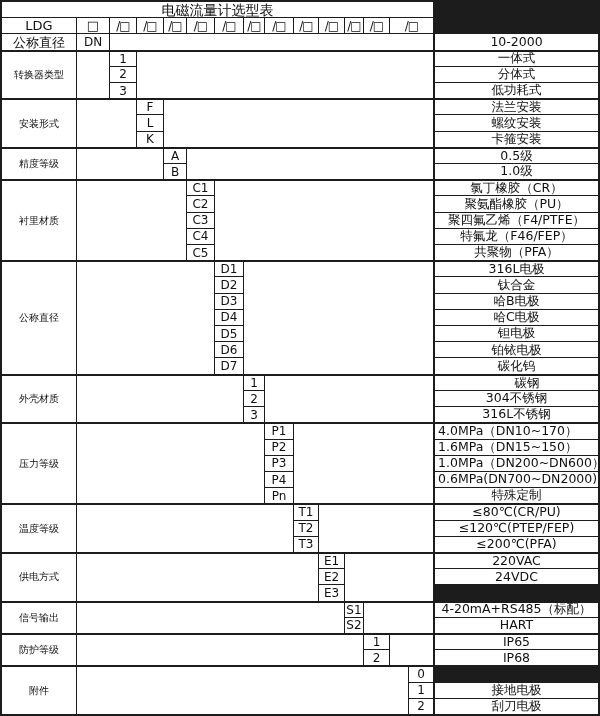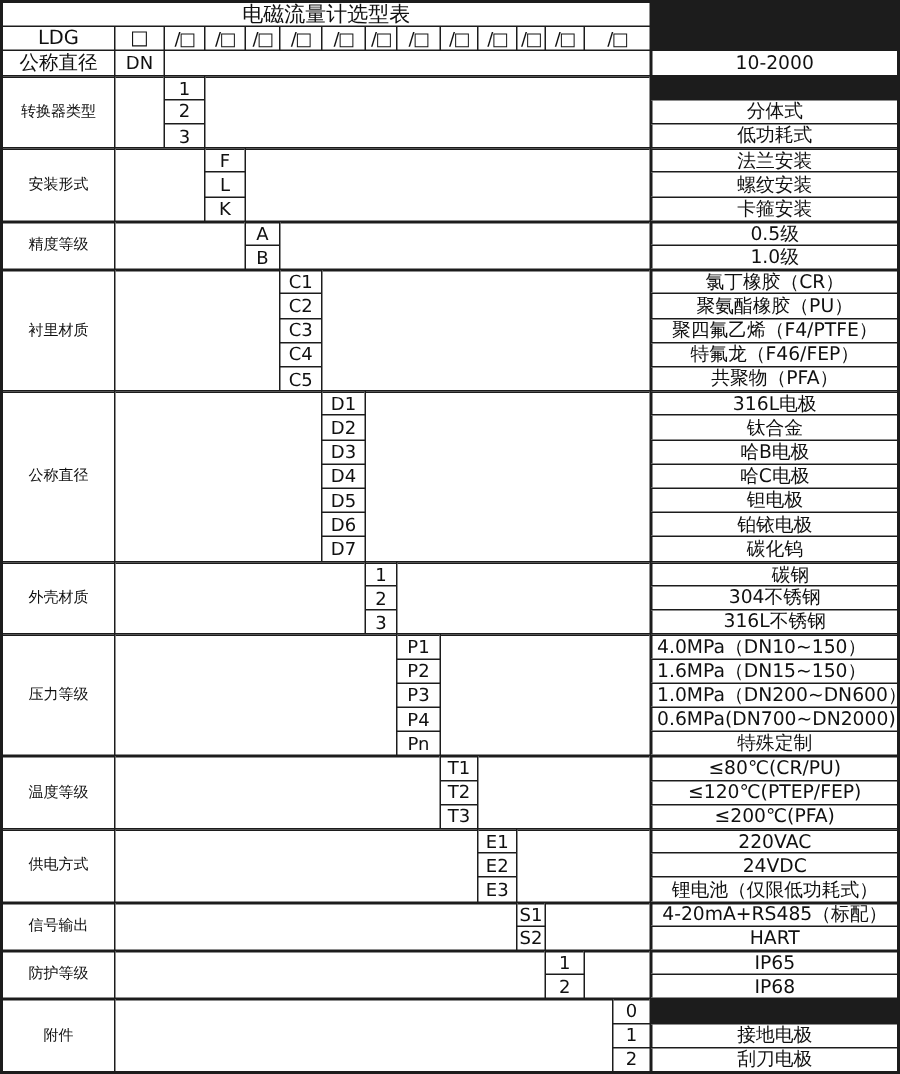--- a/index.html
+++ b/index.html
@@ -61,20 +61,21 @@
       <div class="cell slot" style="grid-area: 2 / 8 / span 1 / span 1;">/□</div>
       <div class="cell slot" style="grid-area: 2 / 9 / span 1 / span 1;">/□</div>
       <div class="cell slot" style="grid-area: 2 / 10 / span 1 / span 1;">/□</div>
       <div class="cell slot" style="grid-area: 2 / 11 / span 1 / span 1;">/□</div>
       <div class="cell slot" style="grid-area: 2 / 12 / span 1 / span 1;">/□</div>
       <div class="cell slot" style="grid-area: 2 / 13 / span 1 / span 1;">/□</div>
       <div class="cell slot" style="grid-area: 2 / 14 / span 1 / span 2;">/□</div>
       <div class="cell gsep cat" style="grid-area: 4 / 1 / span 3 / span 1;">转换器类型</div>
       <div class="cell gsep" style="grid-area: 4 / 2 / span 3 / span 1;"></div>
       <div class="cell gsep code" style="grid-area: 4 / 3 / span 1 / span 1;">1</div>
+      <div class="cell gsep fcol" style="grid-area: 4 / 16 / span 1 / span 1;">一体式</div>
       <div class="cell code" style="grid-area: 5 / 3 / span 1 / span 1;">2</div>
       <div class="cell fcol" style="grid-area: 5 / 16 / span 1 / span 1;">分体式</div>
       <div class="cell code" style="grid-area: 6 / 3 / span 1 / span 1;">3</div>
       <div class="cell fcol" style="grid-area: 6 / 16 / span 1 / span 1;">低功耗式</div>
       <div class="cell gsep" style="grid-area: 4 / 4 / span 3 / span 12;"></div>
       <div class="cell gsep cat" style="grid-area: 7 / 1 / span 3 / span 1;">安装形式</div>
       <div class="cell gsep" style="grid-area: 7 / 2 / span 3 / span 2;"></div>
       <div class="cell gsep code" style="grid-area: 7 / 4 / span 1 / span 1;">F</div>
       <div class="cell gsep fcol" style="grid-area: 7 / 16 / span 1 / span 1;">法兰安装</div>
       <div class="cell code" style="grid-area: 8 / 4 / span 1 / span 1;">L</div>
@@ -124,21 +125,21 @@
       <div class="cell gsep code" style="grid-area: 24 / 8 / span 1 / span 1;">1</div>
       <div class="cell gsep fcol" style="grid-area: 24 / 16 / span 1 / span 1; padding-left: 21px;">碳钢</div>
       <div class="cell code" style="grid-area: 25 / 8 / span 1 / span 1;">2</div>
       <div class="cell fcol" style="grid-area: 25 / 16 / span 1 / span 1;">304不锈钢</div>
       <div class="cell code" style="grid-area: 26 / 8 / span 1 / span 1;">3</div>
       <div class="cell fcol" style="grid-area: 26 / 16 / span 1 / span 1;">316L不锈钢</div>
       <div class="cell gsep" style="grid-area: 24 / 9 / span 3 / span 7;"></div>
       <div class="cell gsep cat" style="grid-area: 27 / 1 / span 5 / span 1;">压力等级</div>
       <div class="cell gsep" style="grid-area: 27 / 2 / span 5 / span 7;"></div>
       <div class="cell gsep code" style="grid-area: 27 / 9 / span 1 / span 1;">P1</div>
-      <div class="cell gsep fcol left" style="grid-area: 27 / 16 / span 1 / span 1;">4.0MPa（DN10~150）</div>
+      <div class="cell gsep fcol left" style="grid-area: 27 / 16 / span 1 / span 1;">4.0MPa（DN10~170）</div>
       <div class="cell code" style="grid-area: 28 / 9 / span 1 / span 1;">P2</div>
       <div class="cell fcol left" style="grid-area: 28 / 16 / span 1 / span 1;">1.6MPa（DN15~150）</div>
       <div class="cell code" style="grid-area: 29 / 9 / span 1 / span 1;">P3</div>
       <div class="cell fcol left" style="grid-area: 29 / 16 / span 1 / span 1;">1.0MPa（DN200~DN600）</div>
       <div class="cell code" style="grid-area: 30 / 9 / span 1 / span 1;">P4</div>
       <div class="cell fcol left" style="grid-area: 30 / 16 / span 1 / span 1;">0.6MPa(DN700~DN2000)</div>
       <div class="cell code" style="grid-area: 31 / 9 / span 1 / span 1;">Pn</div>
       <div class="cell fcol" style="grid-area: 31 / 16 / span 1 / span 1;">特殊定制</div>
       <div class="cell gsep" style="grid-area: 27 / 10 / span 5 / span 6;"></div>
       <div class="cell gsep cat" style="grid-area: 32 / 1 / span 3 / span 1;">温度等级</div>
@@ -150,21 +151,20 @@
       <div class="cell code" style="grid-area: 34 / 10 / span 1 / span 1;">T3</div>
       <div class="cell fcol" style="grid-area: 34 / 16 / span 1 / span 1;">≤200℃(PFA)</div>
       <div class="cell gsep" style="grid-area: 32 / 11 / span 3 / span 5;"></div>
       <div class="cell gsep cat" style="grid-area: 35 / 1 / span 3 / span 1;">供电方式</div>
       <div class="cell gsep" style="grid-area: 35 / 2 / span 3 / span 9;"></div>
       <div class="cell gsep code" style="grid-area: 35 / 11 / span 1 / span 1;">E1</div>
       <div class="cell gsep fcol" style="grid-area: 35 / 16 / span 1 / span 1;">220VAC</div>
       <div class="cell code" style="grid-area: 36 / 11 / span 1 / span 1;">E2</div>
       <div class="cell fcol" style="grid-area: 36 / 16 / span 1 / span 1;">24VDC</div>
       <div class="cell code" style="grid-area: 37 / 11 / span 1 / span 1;">E3</div>
-      <div class="cell fcol" style="grid-area: 37 / 16 / span 1 / span 1;">锂电池（仅限低功耗式）</div>
       <div class="cell gsep" style="grid-area: 35 / 12 / span 3 / span 4;"></div>
       <div class="cell gsep cat" style="grid-area: 38 / 1 / span 2 / span 1;">信号输出</div>
       <div class="cell gsep" style="grid-area: 38 / 2 / span 2 / span 10;"></div>
       <div class="cell gsep code" style="grid-area: 38 / 12 / span 1 / span 1;">S1</div>
       <div class="cell gsep fcol" style="grid-area: 38 / 16 / span 1 / span 1;">4-20mA+RS485（标配）</div>
       <div class="cell code" style="grid-area: 39 / 12 / span 1 / span 1;">S2</div>
       <div class="cell fcol" style="grid-area: 39 / 16 / span 1 / span 1;">HART</div>
       <div class="cell gsep" style="grid-area: 38 / 13 / span 2 / span 3;"></div>
       <div class="cell gsep cat" style="grid-area: 40 / 1 / span 2 / span 1;">防护等级</div>
       <div class="cell gsep" style="grid-area: 40 / 2 / span 2 / span 11;"></div>

